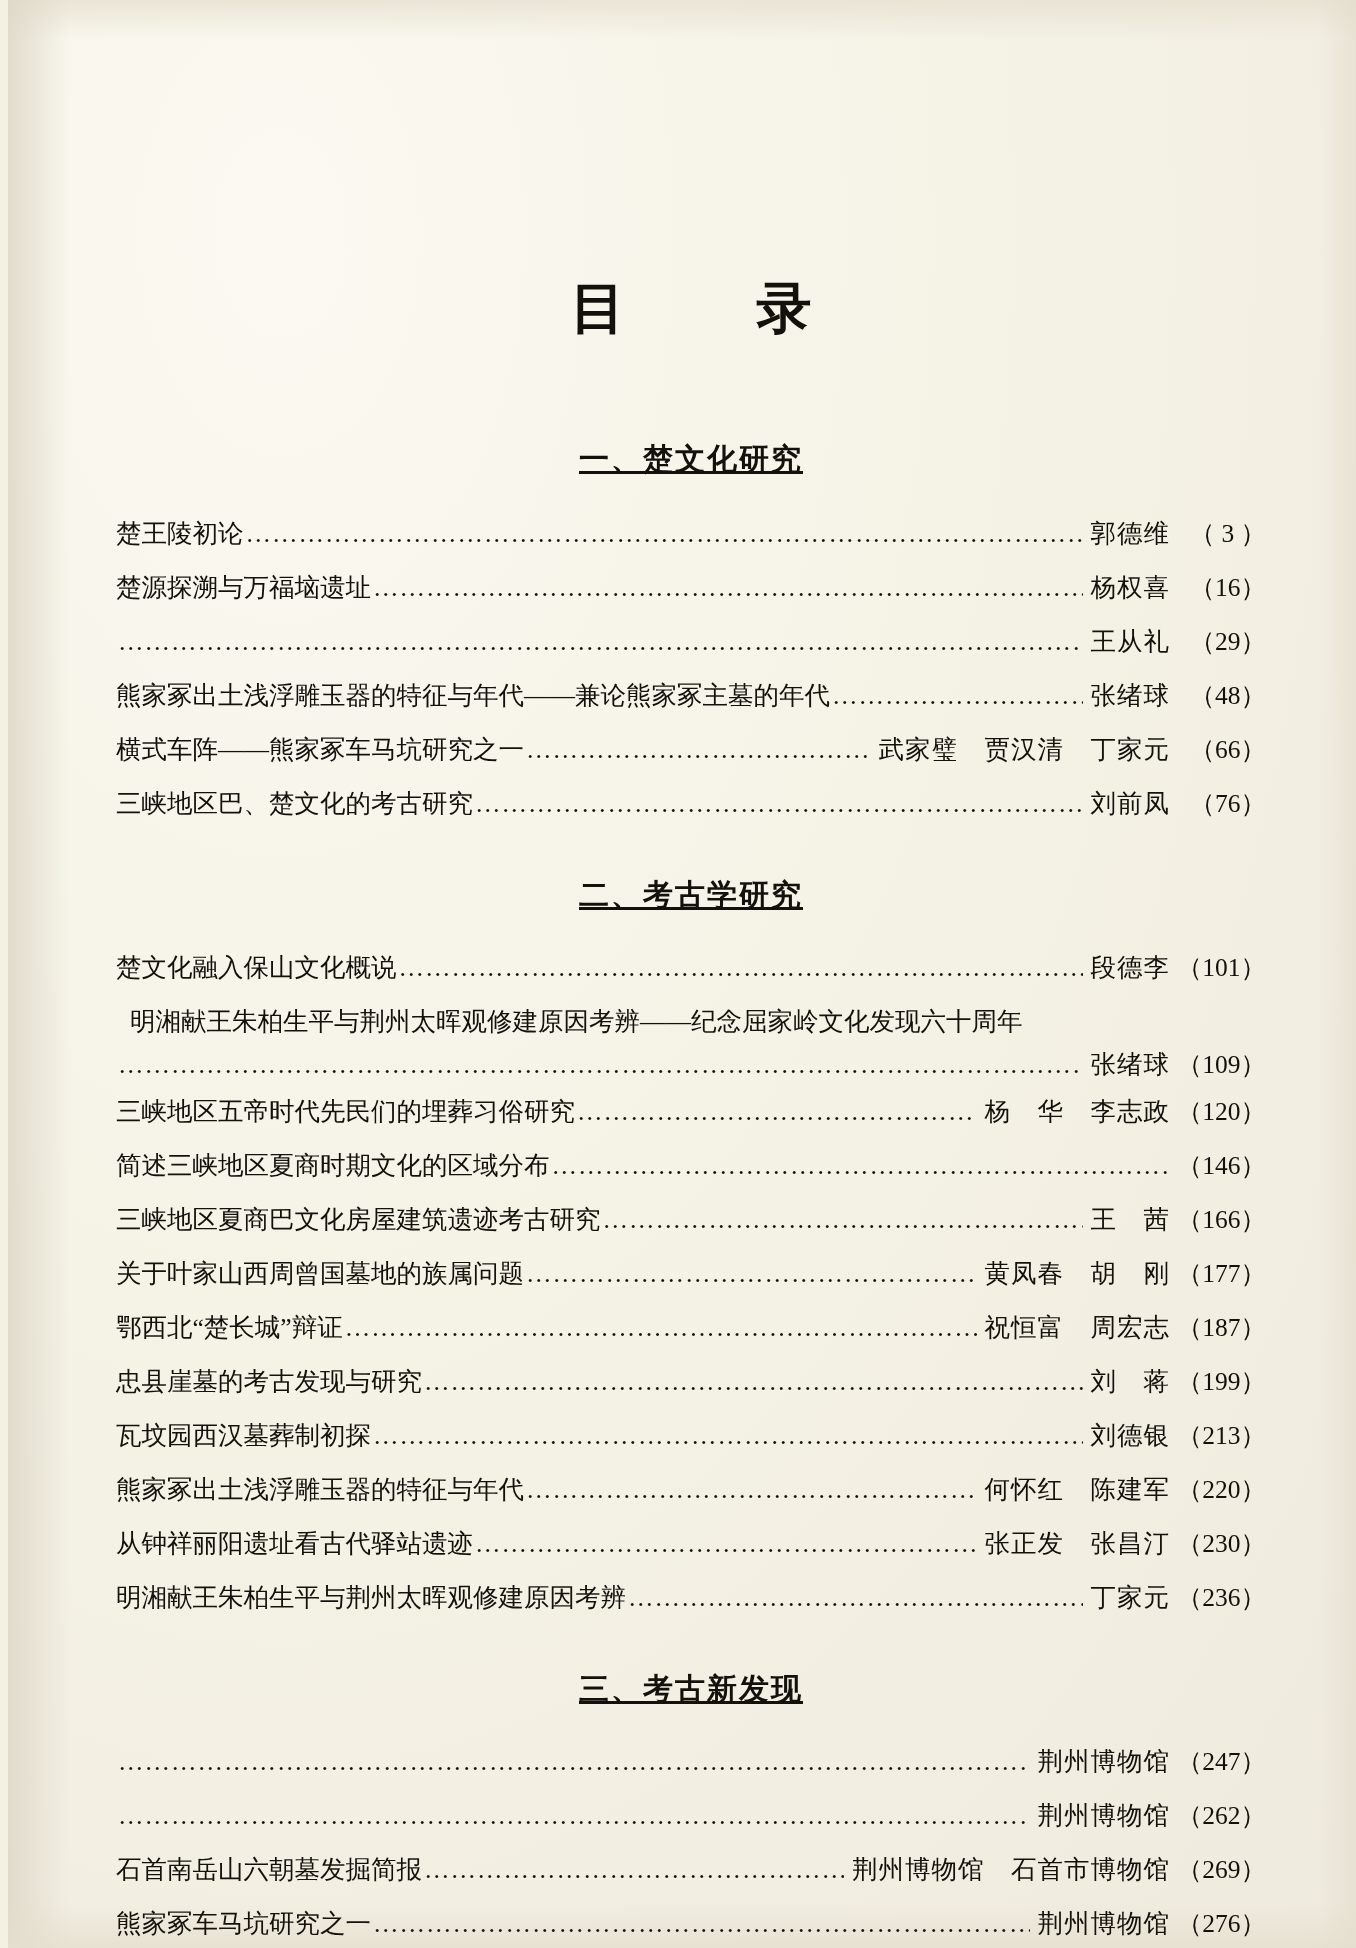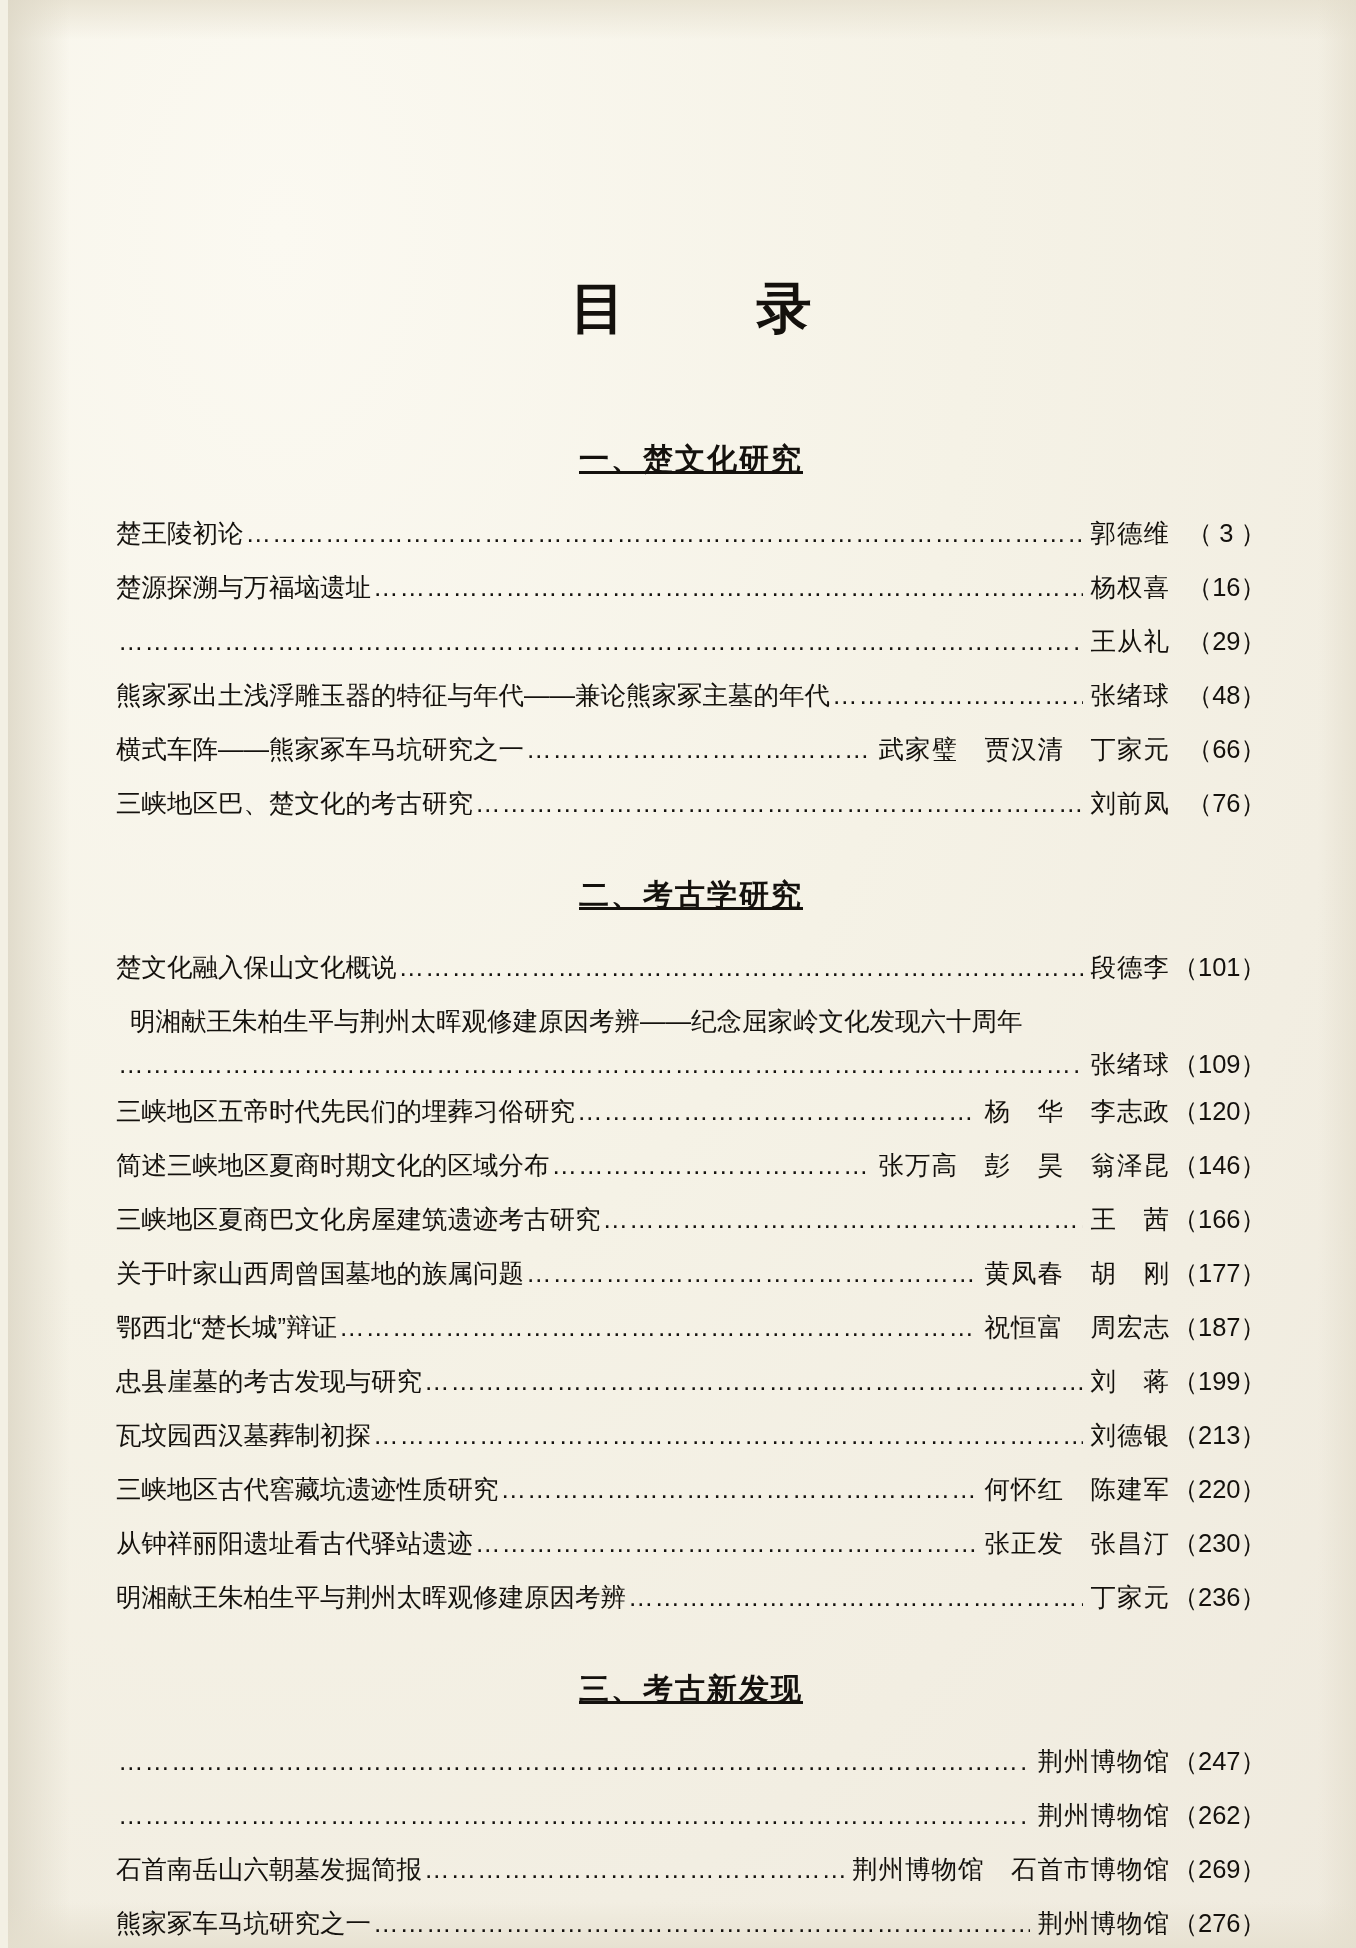--- a/index.html
+++ b/index.html
@@ -85,21 +85,21 @@
   .toc-list {
     margin: 0;
     padding: 0;
     list-style: none;
   }
   .sec1-list { margin-top: 32px; }
   .sec2-list { margin-top: 30px; }
   .sec3-list { margin-top: 30px; }
 
   .entry {
-    font-family: Liberation Sans, sans-serif;
+    font-family: Liberation Serif, serif;
     font-size: 25.5px;
     color: #14110d;
     line-height: 43px;
     margin-bottom: 11px;
     white-space: nowrap;
     position: relative;
     display: flex;
     align-items: baseline;
   }
   .entry .title {
@@ -217,21 +217,20 @@
       </li>
       <li class="entry">
         <span class="title">三峡地区五帝时代先民们的埋葬习俗研究</span>
         <span class="leader">……………………………………………………………………………………………………………………………………………………</span>
         <span class="authors">杨　华　李志政</span>
         <span class="page-no">（120）</span>
       </li>
       <li class="entry">
         <span class="title">简述三峡地区夏商时期文化的区域分布</span>
         <span class="leader">……………………………………………………………………………………………………………………………………………………</span>
-        <span class="authors">张万高　彭　昊　翁泽昆</span>
         <span class="page-no">（146）</span>
       </li>
       <li class="entry">
         <span class="title">三峡地区夏商巴文化房屋建筑遗迹考古研究</span>
         <span class="leader">……………………………………………………………………………………………………………………………………………………</span>
         <span class="authors">王　茜</span>
         <span class="page-no">（166）</span>
       </li>
       <li class="entry">
         <span class="title">关于叶家山西周曾国墓地的族属问题</span>
@@ -251,21 +250,21 @@
         <span class="authors">刘　蒋</span>
         <span class="page-no">（199）</span>
       </li>
       <li class="entry">
         <span class="title">瓦坟园西汉墓葬制初探</span>
         <span class="leader">……………………………………………………………………………………………………………………………………………………</span>
         <span class="authors">刘德银</span>
         <span class="page-no">（213）</span>
       </li>
       <li class="entry">
-        <span class="title">三峡地区古代窖藏坑遗迹性质研究</span>
+        <span class="title">熊家冢出土浅浮雕玉器的特征与年代</span>
         <span class="leader">……………………………………………………………………………………………………………………………………………………</span>
         <span class="authors">何怀红　陈建军</span>
         <span class="page-no">（220）</span>
       </li>
       <li class="entry">
         <span class="title">从钟祥丽阳遗址看古代驿站遗迹</span>
         <span class="leader">……………………………………………………………………………………………………………………………………………………</span>
         <span class="authors">张正发　张昌汀</span>
         <span class="page-no">（230）</span>
       </li>

